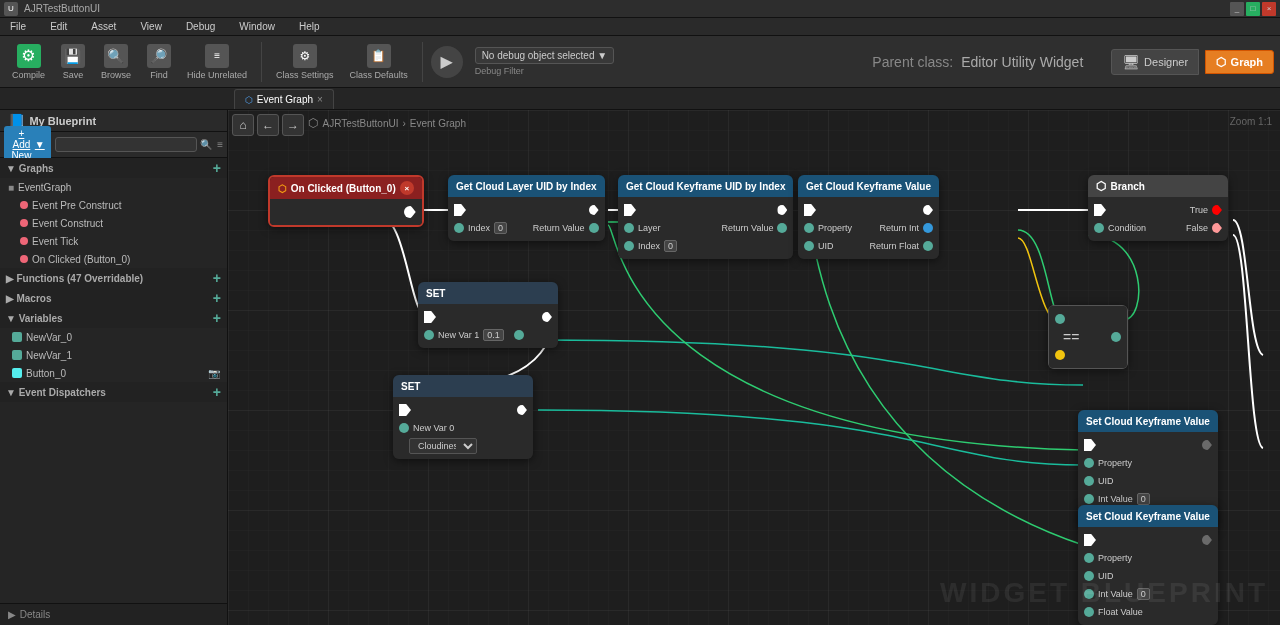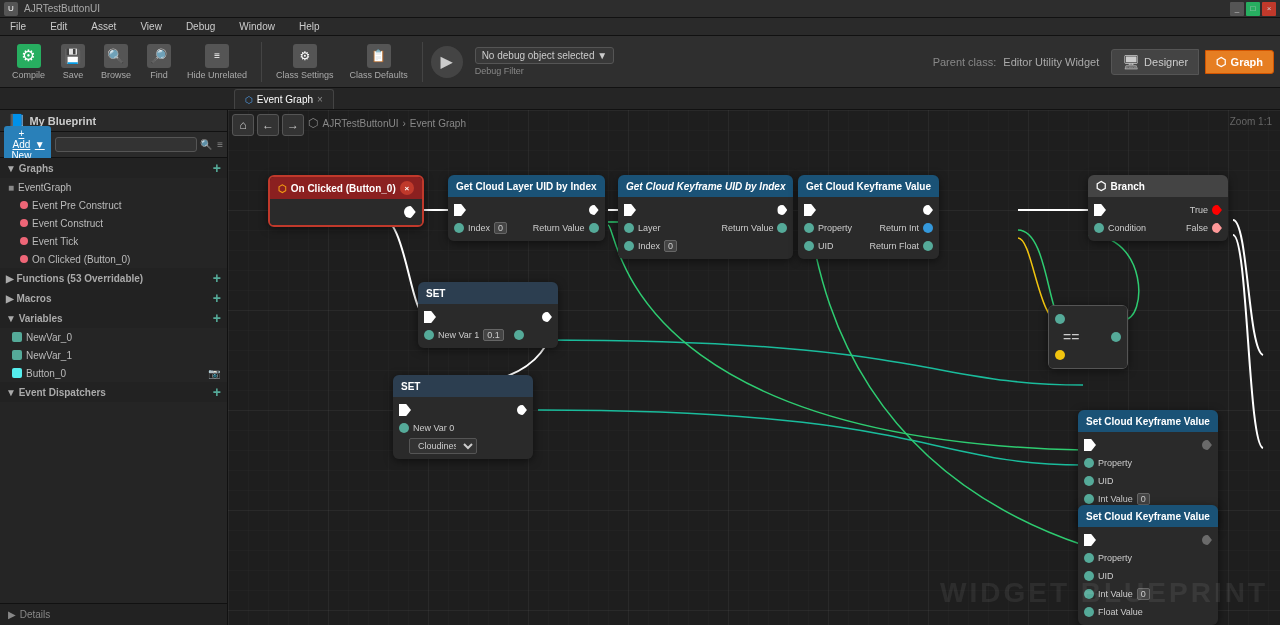--- a/index.html
+++ b/index.html
@@ -105,21 +105,21 @@
       display: flex; align-items: center; gap: 4px;
     }
     .debug-label { font-size: 9px; color: #888; }
     .play-btn {
       width: 32px; height: 32px;
       background: #444;
       border-radius: 50%;
       display: flex; align-items: center; justify-content: center;
       font-size: 16px; cursor: pointer;
     }
-    .parent-label { font-size: 11px; color: #888; margin-right: 6px; }
+    .parent-label { font-size: 14px; color: #888; margin-right: 22px; }
     .designer-btn {
       background: #444;
       border: 1px solid #555;
       border-radius: 3px 0 0 3px;
       padding: 4px 10px;
       color: #ccc;
       font-size: 11px;
       cursor: pointer;
       display: flex; align-items: center; gap: 4px;
     }
@@ -564,21 +564,21 @@
     <div class="tree-item" style="padding-left:20px;">
       <div class="dot orange"></div>
       <span>Event Tick</span>
     </div>
     <div class="tree-item" style="padding-left:20px;">
       <div class="dot orange"></div>
       <span>On Clicked (Button_0)</span>
     </div>
 
     <div class="section-header">
-      <span>▶ Functions (53 Overridable)</span>
+      <span>▶ Functions (47 Overridable)</span>
       <span class="add-icon">+</span>
     </div>
 
     <div class="section-header">
       <span>▶ Macros</span>
       <span class="add-icon">+</span>
     </div>
 
     <div class="section-header">
       <span>▼ Variables</span>
@@ -692,21 +692,21 @@
           <span>Index</span>
           <span class="bp-val-badge">0</span>
           <div class="bp-pin-spacer"></div>
           <span>Return Value</span>
           <div class="bp-pin green"></div>
         </div>
       </div>
     </div>
 
     <div class="bp-node node-func" style="left:390px; top:65px;">
-      <div class="bp-node-header" style="background:#1a5276;font-style:italic;">
+      <div class="bp-node-header" style="background:#1a5276;">
         Get Cloud Keyframe UID by Index
       </div>
       <div class="bp-node-body">
         <div class="bp-pin-row">
           <div class="bp-pin exec" style="background:#fff;"></div>
           <span></span>
           <div class="bp-pin-spacer"></div>
           <div class="bp-pin exec-out" style="background:#fff;"></div>
         </div>
         <div class="bp-pin-row">

